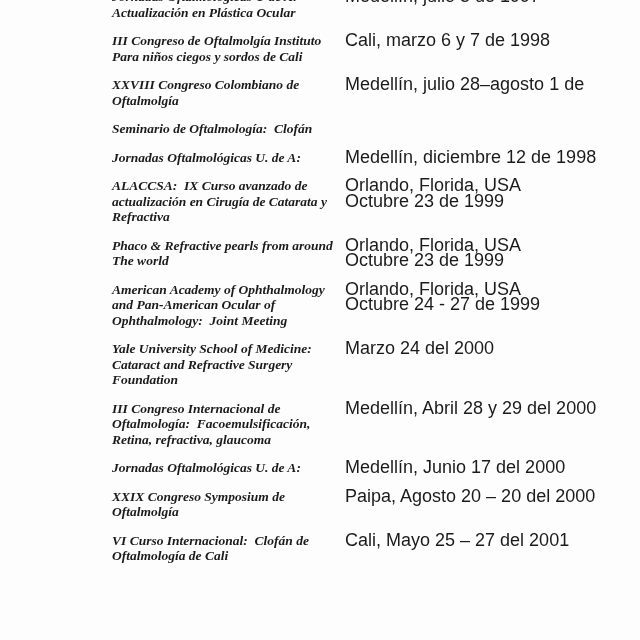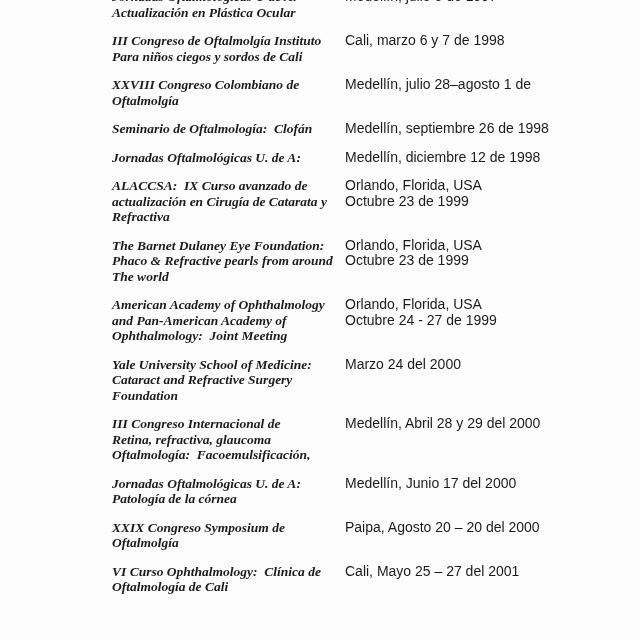--- a/index.html
+++ b/index.html
@@ -34,21 +34,21 @@
     font-family: "Liberation Serif", "DejaVu Serif", serif;
     font-weight: bold;
     font-style: italic;
     font-size: 13.5px;
     line-height: 15.5px;
     color: #1b1b1b;
   }
   .cell-right {
     flex: 1 1 auto;
     font-family: "Liberation Sans", "DejaVu Sans", sans-serif;
-    font-size: 14px;
+    font-size: 18px;
     line-height: 15.5px;
     color: #1b1b1b;
   }
   .line {
     white-space: pre-wrap;
   }
 </style>
 </head>
 <body>
 
@@ -78,23 +78,20 @@
           <div class="line">Oftalmolgía</div>
         </div>
         <div class="cell-right">
           <div class="line">Medellín, julio 28–agosto 1 de</div>
         </div>
       </div>
       <div class="row">
         <div class="cell-left">
           <div class="line">Seminario de Oftalmología:  Clofán</div>
         </div>
-        <div class="cell-right">
-          <div class="line">Medellín, septiembre 26 de 1998</div>
-        </div>
       </div>
       <div class="row">
         <div class="cell-left">
           <div class="line">Jornadas Oftalmológicas U. de A:</div>
         </div>
         <div class="cell-right">
           <div class="line">Medellín, diciembre 12 de 1998</div>
         </div>
       </div>
       <div class="row">
@@ -103,81 +100,79 @@
           <div class="line">actualización en Cirugía de Catarata y</div>
           <div class="line">Refractiva</div>
         </div>
         <div class="cell-right">
           <div class="line">Orlando, Florida, USA</div>
           <div class="line">Octubre 23 de 1999</div>
         </div>
       </div>
       <div class="row">
         <div class="cell-left">
-          <div class="line">The Barnet Dulaney Eye Foundation:</div>
           <div class="line">Phaco &amp; Refractive pearls from around</div>
           <div class="line">The world</div>
         </div>
         <div class="cell-right">
           <div class="line">Orlando, Florida, USA</div>
           <div class="line">Octubre 23 de 1999</div>
         </div>
       </div>
       <div class="row">
         <div class="cell-left">
           <div class="line">American Academy of Ophthalmology</div>
-          <div class="line">and Pan-American Academy of</div>
+          <div class="line">and Pan-American Ocular of</div>
           <div class="line">Ophthalmology:  Joint Meeting</div>
         </div>
         <div class="cell-right">
           <div class="line">Orlando, Florida, USA</div>
           <div class="line">Octubre 24 - 27 de 1999</div>
         </div>
       </div>
       <div class="row">
         <div class="cell-left">
           <div class="line">Yale University School of Medicine:</div>
           <div class="line">Cataract and Refractive Surgery</div>
           <div class="line">Foundation</div>
         </div>
         <div class="cell-right">
           <div class="line">Marzo 24 del 2000</div>
         </div>
       </div>
       <div class="row">
         <div class="cell-left">
           <div class="line">III Congreso Internacional de</div>
+          <div class="line">Oftalmología:  Facoemulsificación,</div>
           <div class="line">Retina, refractiva, glaucoma</div>
-          <div class="line">Oftalmología:  Facoemulsificación,</div>
         </div>
         <div class="cell-right">
           <div class="line">Medellín, Abril 28 y 29 del 2000</div>
         </div>
       </div>
       <div class="row">
         <div class="cell-left">
           <div class="line">Jornadas Oftalmológicas U. de A:</div>
-          <div class="line">Patología de la córnea</div>
         </div>
         <div class="cell-right">
           <div class="line">Medellín, Junio 17 del 2000</div>
         </div>
       </div>
       <div class="row">
         <div class="cell-left">
           <div class="line">XXIX Congreso Symposium de</div>
           <div class="line">Oftalmolgía</div>
         </div>
         <div class="cell-right">
           <div class="line">Paipa, Agosto 20 – 20 del 2000</div>
         </div>
       </div>
       <div class="row">
         <div class="cell-left">
-          <div class="line">VI Curso Ophthalmology:  Clínica de</div>
+          <div class="line">VI Curso Internacional:  Clofán de</div>
           <div class="line">Oftalmología de Cali</div>
         </div>
         <div class="cell-right">
           <div class="line">Cali, Mayo 25 – 27 del 2001</div>
         </div>
       </div>
     </div>
 </div>
 
 </body></html>

